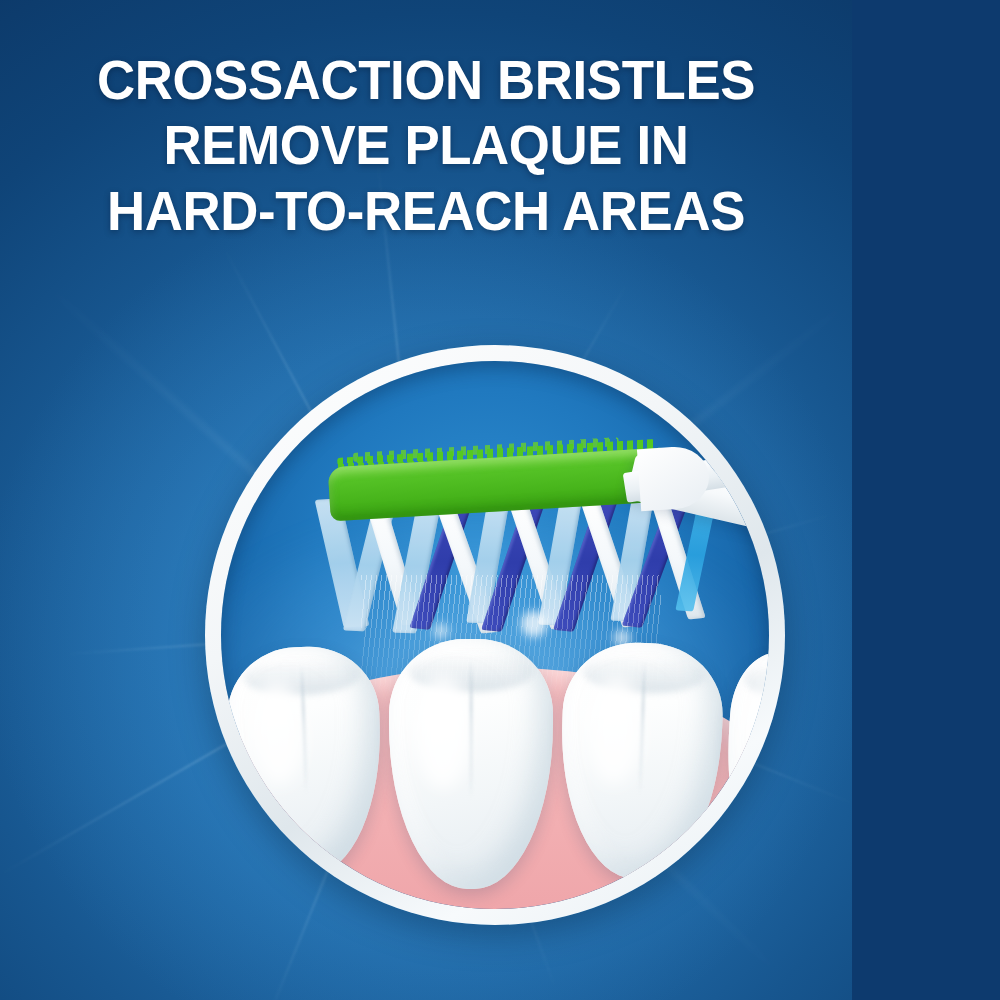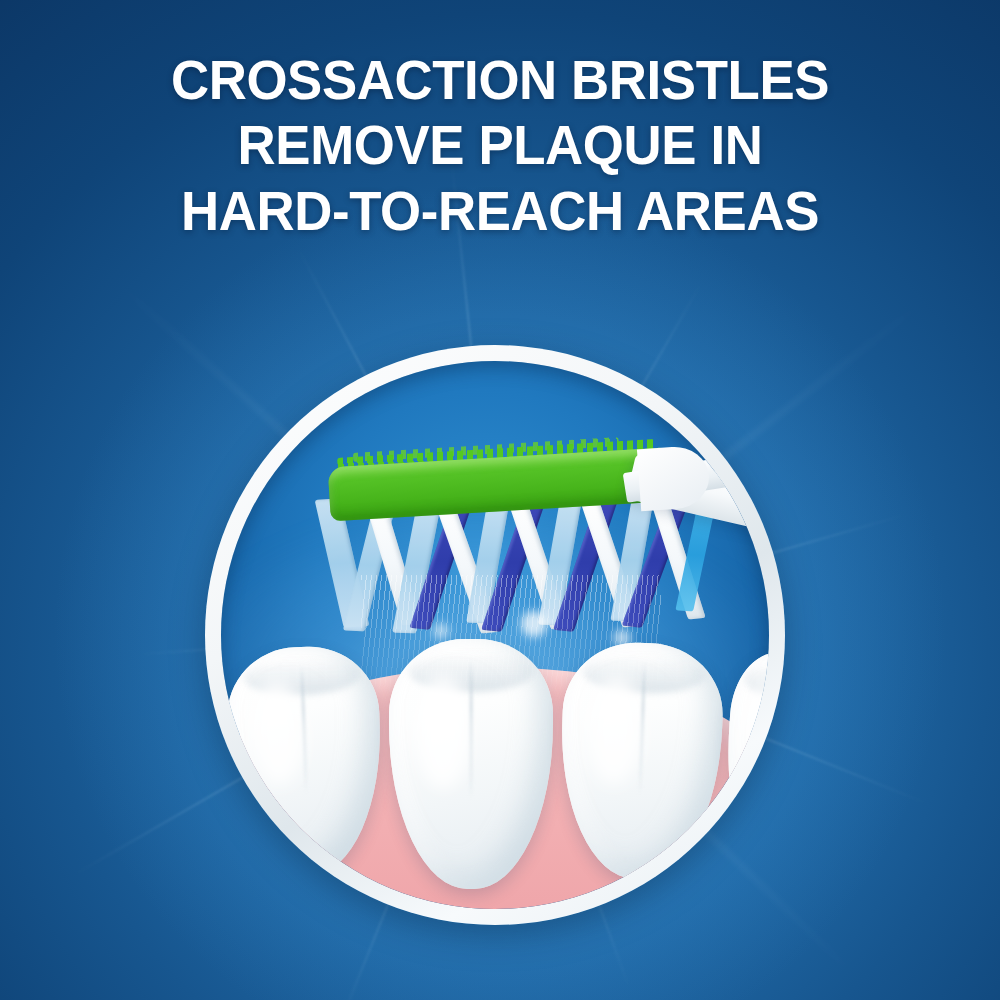--- a/index.html
+++ b/index.html
@@ -3,21 +3,21 @@
 <meta charset="utf-8">
 <title>CrossAction Bristles</title>
 <style>
   html,body{margin:0;padding:0;}
   body{
     width:1000px;height:1000px;overflow:hidden;
     font-family:"Liberation Sans","DejaVu Sans",sans-serif;
     background:#0d3a6e;
   }
   .stage{
-    position:relative;width:1000px;height:1000px;overflow:hidden;
+    position:relative;width:852px;height:1000px;overflow:hidden;
     background:
       radial-gradient(circle 620px at 50% 63%, rgba(80,170,225,.55) 0%, rgba(55,140,205,.32) 38%, rgba(20,80,140,0) 72%),
       radial-gradient(circle 900px at 52% 66%, #2f86c6 0%, #236fae 28%, #17568f 52%, #0f4478 72%, #0b3462 100%),
       linear-gradient(160deg,#0c3869 0%,#11447a 26%,#1a5d9a 55%,#16538c 80%,#103f72 100%);
   }
   
   .rays{position:absolute;inset:0;pointer-events:none;}
   .ray{
     position:absolute;left:50%;top:63%;transform-origin:0 0;
     height:2px;background:linear-gradient(90deg,rgba(190,225,250,.0) 0%,rgba(200,230,250,.34) 22%,rgba(210,238,255,.16) 62%,rgba(210,238,255,0) 100%);

